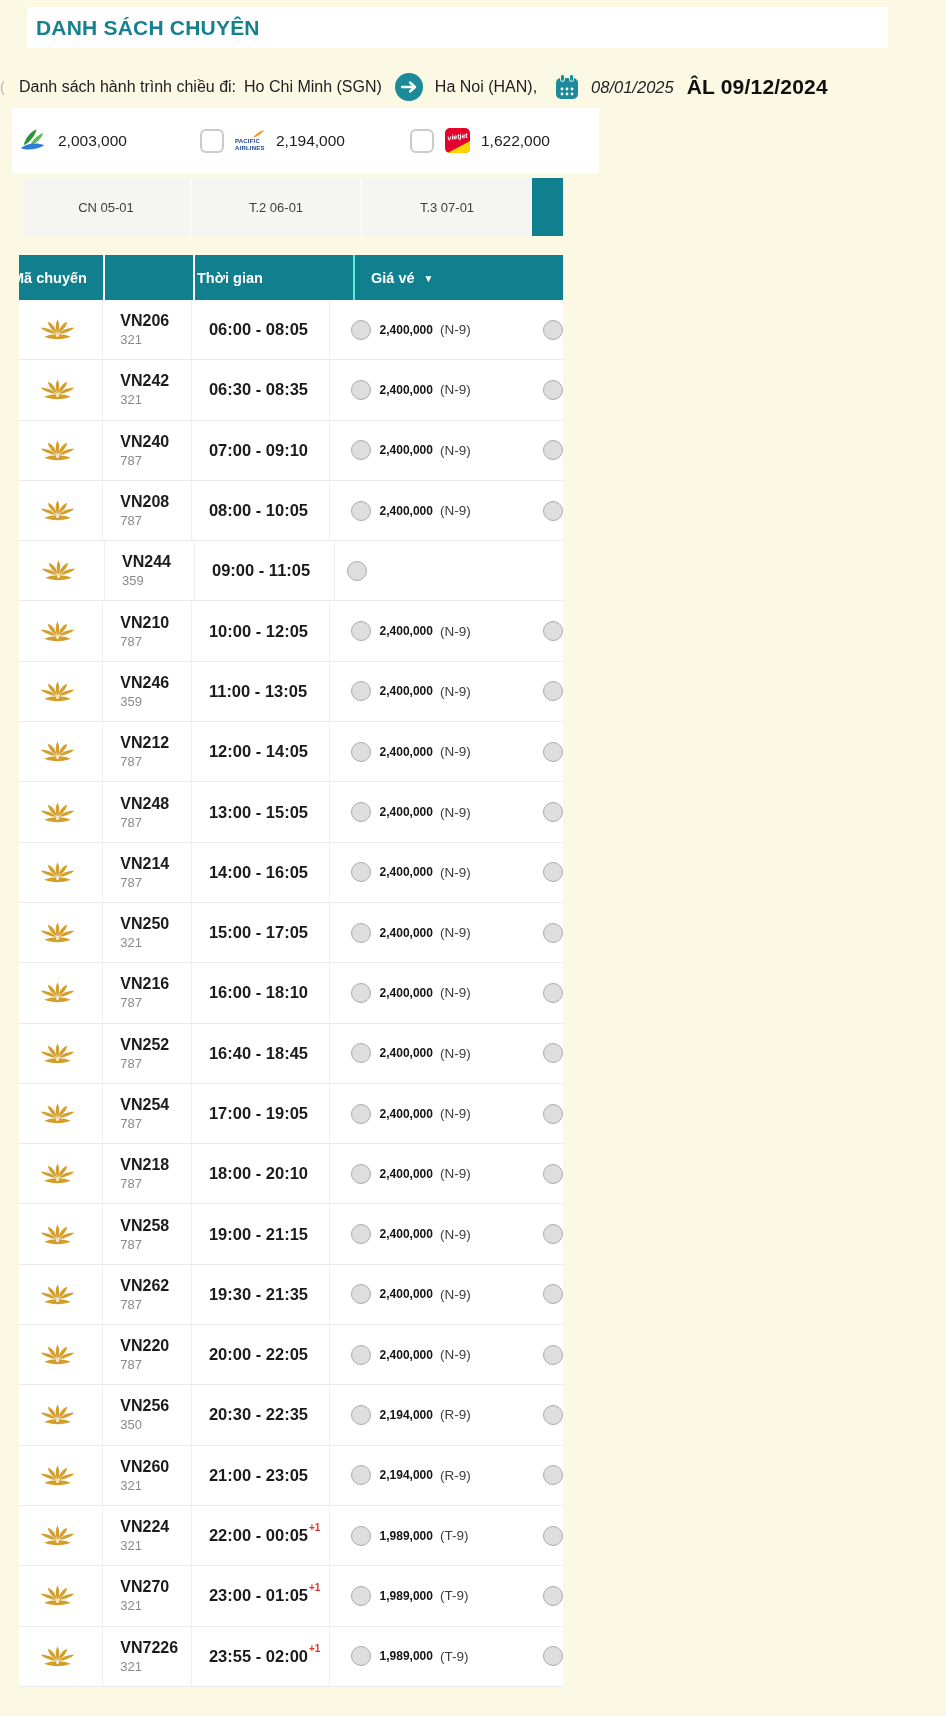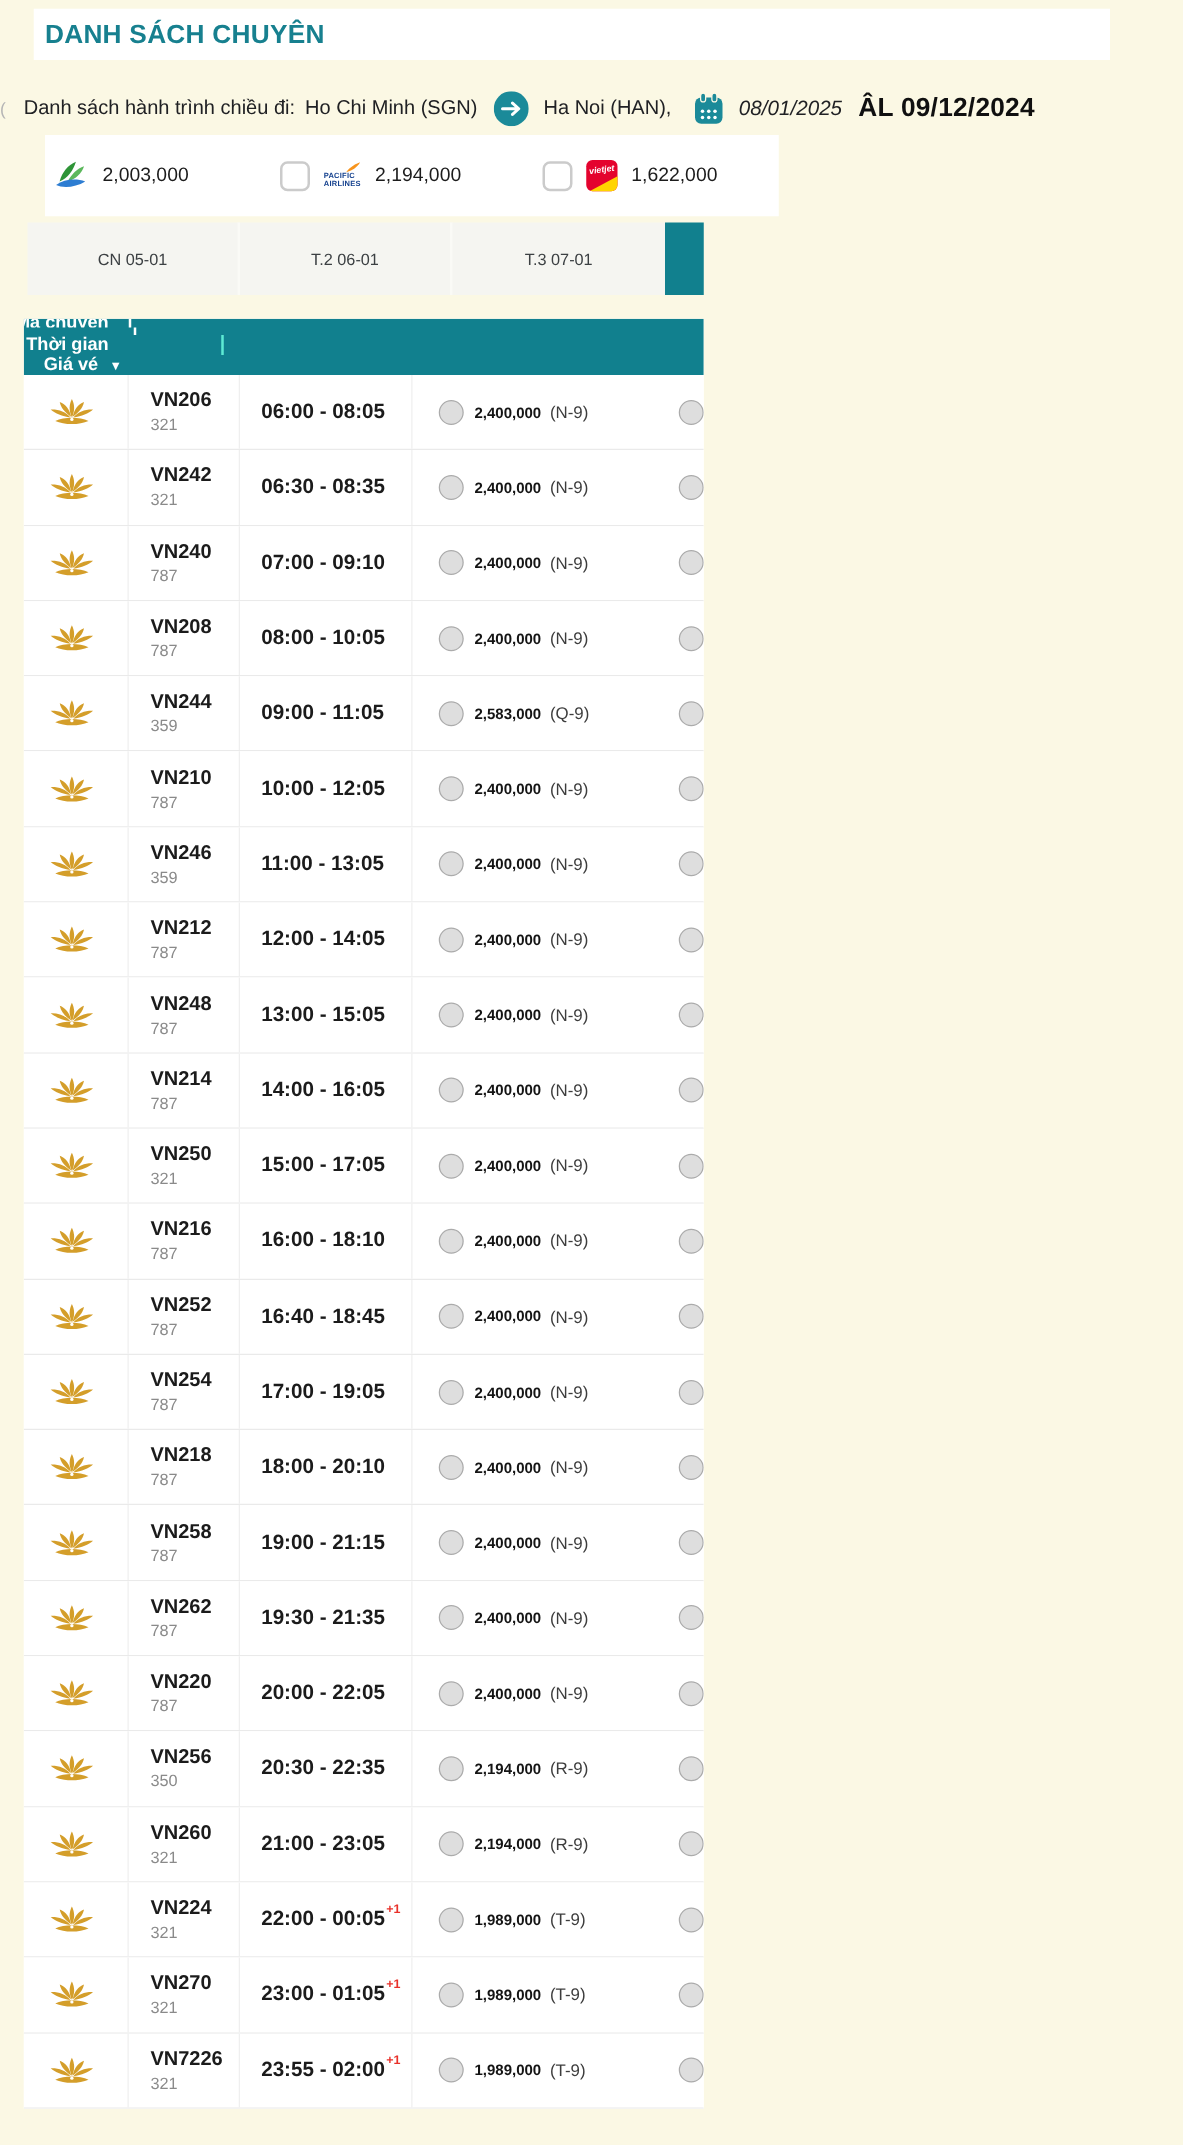--- a/index.html
+++ b/index.html
@@ -22,21 +22,21 @@
   }
   .edge-artifact{width:7px;overflow:hidden;color:#b5b5b5;font-size:14px;flex:none;}
   .route-label{margin-left:12px;}
   .route-origin{margin-left:8px;}
   .arrow-circle{margin-left:13px;flex:none;display:block;}
   .route-dest{margin-left:12px;}
   .cal-icon{margin-left:17px;flex:none;display:block;}
   .route-date{margin-left:11px;font-size:16.5px;font-style:italic;}
   .route-lunar{margin-left:13px;font-size:21px;font-weight:800;color:#101010;letter-spacing:.2px;}
   
-  .filter-row{position:absolute;left:36px;top:108px;width:587px;height:65px;background:#ffffff;}
+  .filter-row{position:absolute;left:12px;top:108px;width:587px;height:65px;background:#ffffff;}
   .fgroup{position:absolute;top:0;height:100%;display:flex;align-items:center;gap:11px;}
   .fg0{left:7px;}
   .fg1{left:188px;}
   .fg2{left:398px;}
   .checkbox{width:20px;height:20px;border:2px solid #CBCBCB;border-radius:6px;background:#fff;flex:none;cursor:pointer;}
   .fprice{font-size:15.5px;color:#1c1c1c;}
   
   .pac-logo{position:relative;width:30px;height:24px;flex:none;}
   .pac-logo svg{position:absolute;right:0;top:0;}
   .pac-text{position:absolute;left:0;bottom:1px;font-size:6px;font-weight:bold;color:#15418E;line-height:1.15;letter-spacing:.2px;}
@@ -48,21 +48,21 @@
   
   .tabs-row{position:absolute;left:22px;top:178px;width:510px;height:58px;background:#F5F5F1;display:flex;}
   .tab{
     width:170px;height:100%;display:flex;align-items:center;justify-content:center;
     font-size:13px;color:#3C4043;border-right:2px solid #FAFAF6;box-sizing:border-box;cursor:pointer;
   }
   .tab:last-child{border-right:none;}
   .tab-selected-stub{position:absolute;left:532px;top:178px;width:31px;height:58px;background:#11808E;cursor:pointer;}
   
   .ftable{position:absolute;left:19px;top:255px;width:544px;background:#fff;overflow:hidden;}
-  .thead{display:flex;height:45px;background:#11808E;color:#fff;font-weight:bold;font-size:14.5px;flex-direction:column;}
+  .thead{display:flex;height:45px;background:#11808E;color:#fff;font-weight:bold;font-size:14.5px;}
   .th{height:100%;display:flex;align-items:center;box-sizing:border-box;}
   .th1{width:86px;border-right:2px solid #fff;overflow:hidden;}
   .th1 .clip{margin-left:-7px;white-space:nowrap;}
   .th2{width:90px;border-right:2px solid #fff;}
   .th3{width:160px;border-right:2px solid #5eead4;padding-left:2px;}
   .th4{width:205px;padding-left:16px;cursor:pointer;}
   .th5{flex:1;}
   .sort-arrow{font-size:10px;margin-left:9px;position:relative;top:1px;}
   .trow{display:flex;height:60.3px;border-bottom:1px solid #EAEAEA;box-sizing:border-box;background:#fff;align-items:flex-end;}
   .c{box-sizing:border-box;display:flex;align-items:center;height:100%;}
@@ -313,25 +313,20 @@
       </svg>
     </div>
     <div class="c c2">
       <div class="fno">VN244</div>
       <div class="fac">359</div>
     </div>
     <div class="c c3">
       <span>09:00 - 11:05</span>
       <span class="plus1"></span>
     </div>
-    <div class="c c4">
-      <span class="radio" role="radio" aria-checked="false"></span>
-      <span class="price">2,583,000</span>
-      <span class="fare">(Q-9)</span>
-    </div>
     <div class="c c5">
       <span class="radio" role="radio" aria-checked="false"></span>
     </div>
   </div>
 
   <div class="trow">
     <div class="c c1">
       <svg width="37" height="23" viewBox="0 0 60 38">
         <g fill="#D49E2A">
           <path d="M30 2 C26 10 26 18 30 26 C34 18 34 10 30 2 Z"></path>

